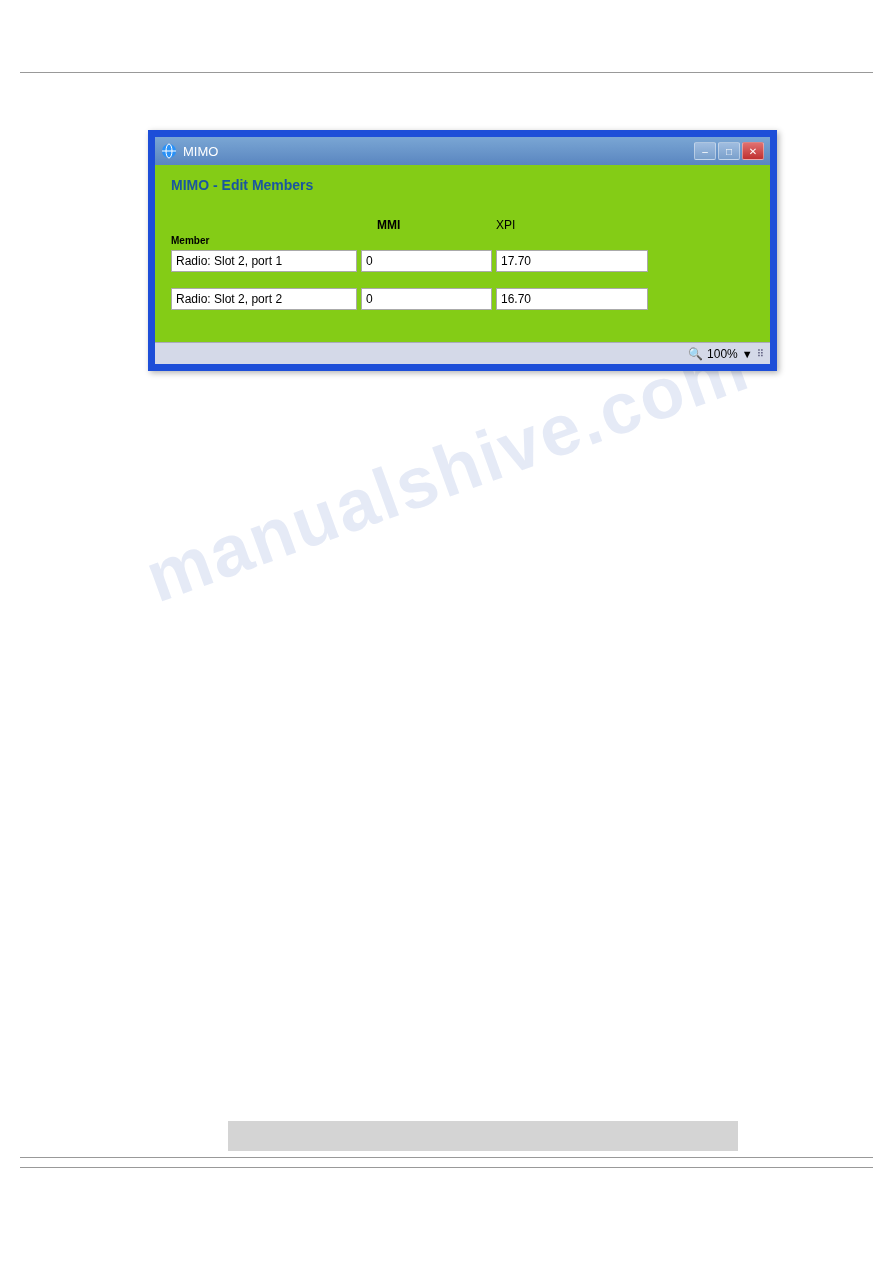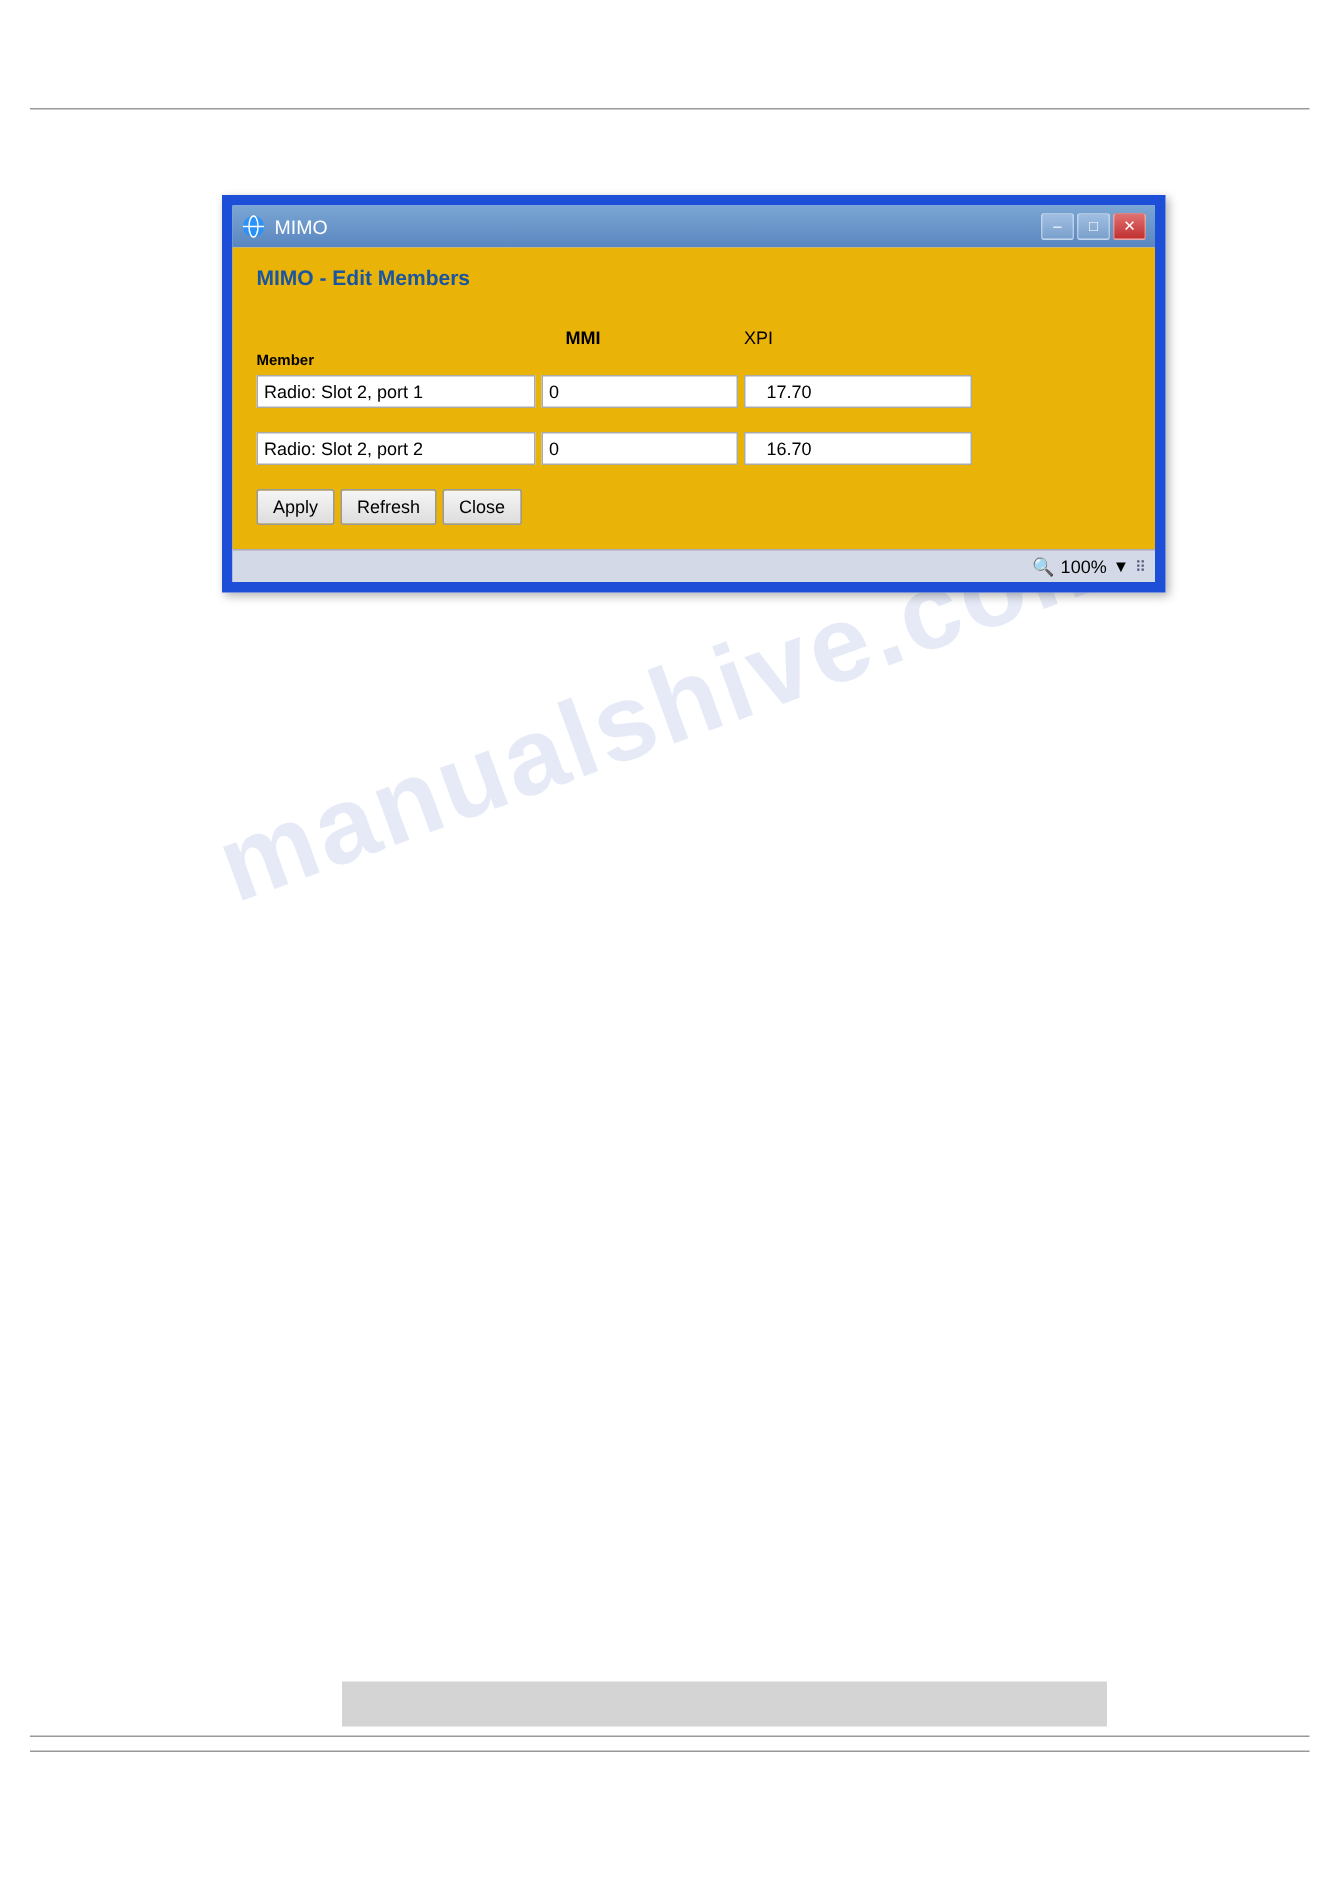--- a/index.html
+++ b/index.html
@@ -124,21 +124,21 @@
       border-radius: 2px;
     }
 
     .title-btn.close-btn {
       background: linear-gradient(to bottom, #e07070, #c03030);
     }
 
     
     .window-content {
       padding: 12px 16px 16px 16px;
-      background: #eab308;
+      background: #84cc16;
     }
 
     .dialog-title {
       font-size: 14px;
       font-weight: bold;
       color: #1a56a0;
       margin-bottom: 10px;
     }
 
     
@@ -192,21 +192,21 @@
       background: white;
       padding: 2px 4px;
       font-size: 12px;
     }
 
     .input-xpi {
       width: 152px;
       height: 22px;
       border: 1px solid #aaa;
       background: white;
-      padding: 2px 14px;
+      padding: 2px 4px;
       font-size: 12px;
     }
 
     
     .buttons-row {
       display: flex;
       gap: 4px;
       margin-top: 12px;
     }
 
@@ -293,25 +293,20 @@
       <input class="input-mmi" type="text" value="0" style="">
       <input class="input-xpi" type="text" value="17.70" style="">
     </div>
 
     <div class="table-row">
       <input class="input-member" type="text" value="Radio: Slot 2, port 2" style="">
       <input class="input-mmi" type="text" value="0" style="">
       <input class="input-xpi" type="text" value="16.70" style="">
     </div>
 
-    <div class="buttons-row">
-      <button class="dialog-btn">Apply</button>
-      <button class="dialog-btn">Refresh</button>
-      <button class="dialog-btn">Close</button>
-    </div>
   </div>
 
   <div class="status-bar">
     <span class="zoom-icon">🔍</span>
     <span class="zoom-value">100%</span>
     <span class="zoom-dropdown">▼</span>
     <span class="status-resize">⠿</span>
   </div>
 </div>
 

